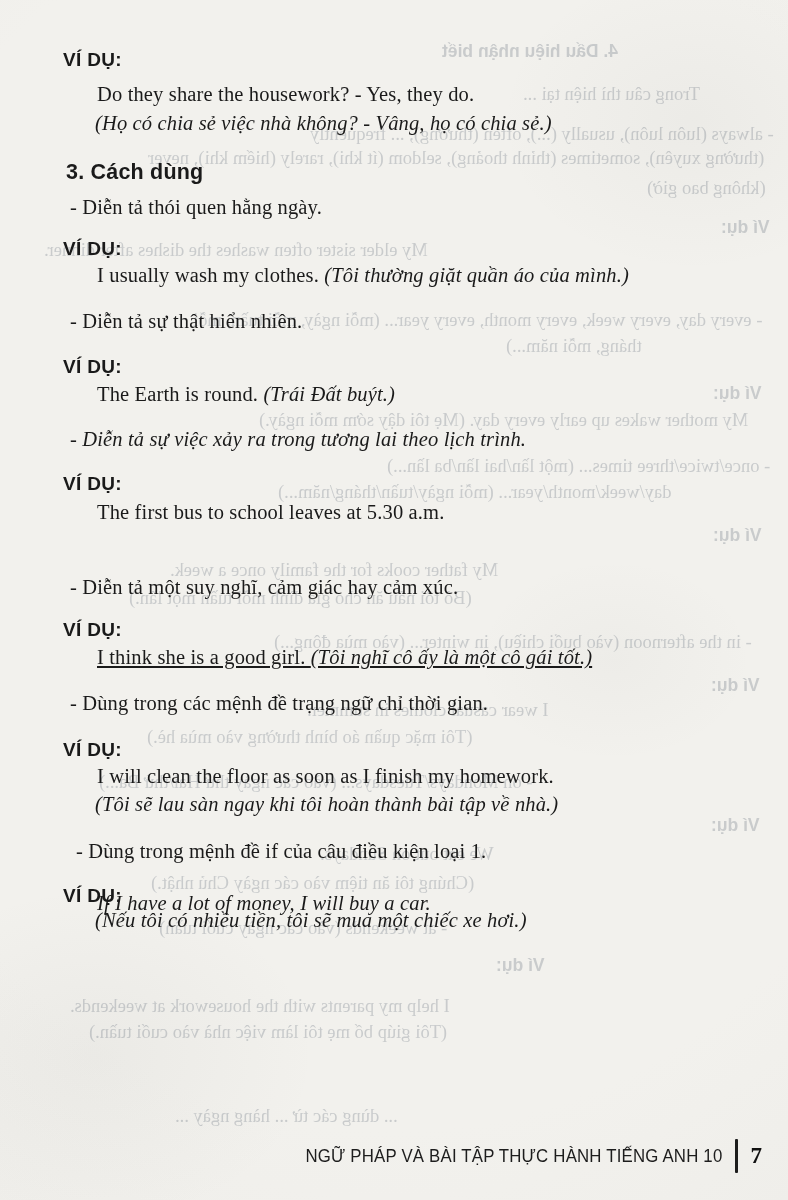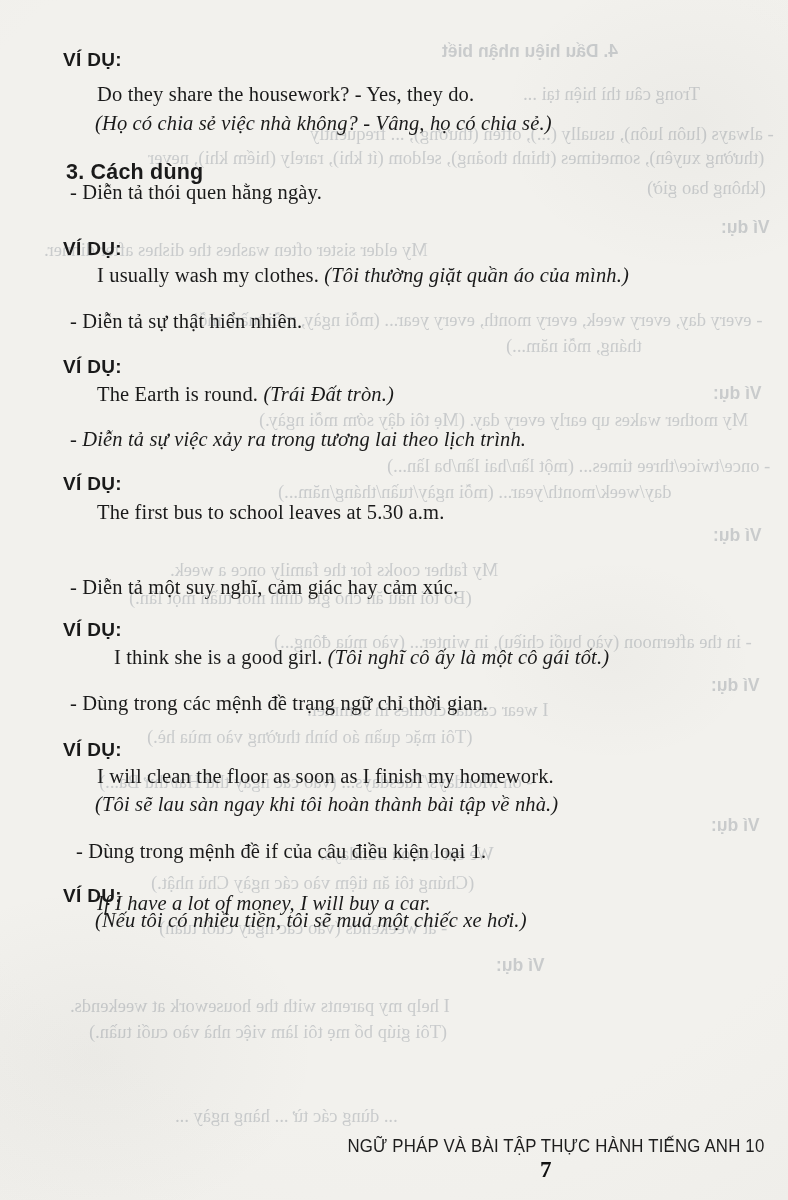--- a/index.html
+++ b/index.html
@@ -36,21 +36,21 @@
     position:absolute;white-space:nowrap;line-height:1.1;
     transform:scaleX(-1);
     color:var(--bleed-ink);
     font-size:18.5px;
     filter:blur(0.55px);
     pointer-events:none;
   }
   .bleed-bold{font-family:"Liberation Sans", sans-serif;font-weight:bold;font-size:17.5px;}
   .footer{
     position:absolute;top:1136px;right:24px;height:40px;
-    display:flex;align-items:center;flex-direction:column;
+    display:flex;align-items:center;
   }
   .footer-title{
     font-family:"Liberation Sans", sans-serif;
     font-size:17.5px;font-weight:500;letter-spacing:.2px;
     transform:scaleX(.96);transform-origin:right center;
     color:#1d1d1d;
   }
   .footer-divider{
     width:3px;height:34px;background:#1d1d1d;border-radius:1px;
     margin:0 13px 0 12px;
@@ -96,32 +96,32 @@
       <div class="bleed-line" style="top: 996px; right: 338px;">I help my parents with the housework at weekends.</div>
       <div class="bleed-line" style="top: 1022px; right: 341px;">(Tôi giúp bố mẹ tôi làm việc nhà vào cuối tuần.)</div>
       <div class="bleed-line" style="top: 1106px; right: 390px;">... dùng các từ ... hàng ngày ...</div>
     </div>
 
   <div class="layer" id="content-layer">
       <div class="line t-label" style="top: 49px; left: 63px;"><span>VÍ DỤ:</span></div>
       <div class="line t-en" style="top: 83px; left: 97px;"><span>Do they share the housework? - Yes, they do.</span></div>
       <div class="line t-vi" style="top: 112px; left: 95px;"><span class="seg-i">(Họ có chia sẻ việc nhà không? - Vâng, họ có chia sẻ.)</span></div>
       <div class="line t-heading" style="top: 160px; left: 42px; margin-left: 24px;"><span>3. Cách dùng</span></div>
-      <div class="line t-bullet" style="top: 181px; left: 70px; font-family: Liberation Serif, serif;"><span>- Diễn tả thói quen hằng ngày.</span></div>
+      <div class="line t-bullet" style="top: 196px; left: 70px; font-family: Liberation Serif, serif;"><span>- Diễn tả thói quen hằng ngày.</span></div>
       <div class="line t-label" style="top: 238px; left: 63px;"><span>VÍ DỤ:</span></div>
       <div class="line t-en" style="top: 264px; left: 97px;"><span>I usually wash my clothes. </span><span class="seg-i">(Tôi thường giặt quần áo của mình.)</span></div>
       <div class="line t-bullet" style="top: 310px; left: 70px;"><span>- Diễn tả sự thật hiển nhiên.</span></div>
       <div class="line t-label" style="top: 356px; left: 63px;"><span>VÍ DỤ:</span></div>
-      <div class="line t-en" style="top: 383px; left: 97px;"><span>The Earth is round. </span><span class="seg-i">(Trái Đất tròn.)</span></div>
+      <div class="line t-en" style="top: 383px; left: 97px;"><span>The Earth is round. </span><span class="seg-i">(Trái Đất buýt.)</span></div>
       <div class="line t-bullet" style="top: 428px; left: 70px; font-style: italic;"><span>- Diễn tả sự việc xảy ra trong tương lai theo lịch trình.</span></div>
       <div class="line t-label" style="top: 473px; left: 63px;"><span>VÍ DỤ:</span></div>
       <div class="line t-en" style="top: 501px; left: 97px;"><span>The first bus to school leaves at 5.30 a.m.</span></div>
       <div class="line t-bullet" style="top: 576px; left: 70px;"><span>- Diễn tả một suy nghĩ, cảm giác hay cảm xúc.</span></div>
       <div class="line t-label" style="top: 619px; left: 63px;"><span>VÍ DỤ:</span></div>
-      <div class="line t-en" style="top: 646px; left: 114px;"><span>I think she is a good girl. </span><span class="seg-i">(Tôi nghĩ cô ấy là một cô gái tốt.)</span></div>
+      <div class="line t-en" style="top: 646px; left: 97px; text-decoration: underline;"><span>I think she is a good girl. </span><span class="seg-i">(Tôi nghĩ cô ấy là một cô gái tốt.)</span></div>
       <div class="line t-bullet" style="top: 692px; left: 70px;"><span>- Dùng trong các mệnh đề trạng ngữ chỉ thời gian.</span></div>
       <div class="line t-label" style="top: 739px; left: 63px;"><span>VÍ DỤ:</span></div>
       <div class="line t-en" style="top: 765px; left: 97px;"><span>I will clean the floor as soon as I finish my homework.</span></div>
       <div class="line t-vi" style="top: 793px; left: 95px;"><span class="seg-i">(Tôi sẽ lau sàn ngay khi tôi hoàn thành bài tập về nhà.)</span></div>
       <div class="line t-bullet" style="top: 840px; left: 76px;"><span>- Dùng trong mệnh đề if của câu điều kiện loại 1.</span></div>
       <div class="line t-label" style="top: 885px; left: 63px;"><span>VÍ DỤ:</span></div>
       <div class="line t-en" style="top: 892px; left: 97px; font-style: italic;"><span>If I have a lot of money, I will buy a car.</span></div>
       <div class="line t-vi" style="top: 909px; left: 95px;"><span class="seg-i">(Nếu tôi có nhiều tiền, tôi sẽ mua một chiếc xe hơi.)</span></div>
     </div>
 

